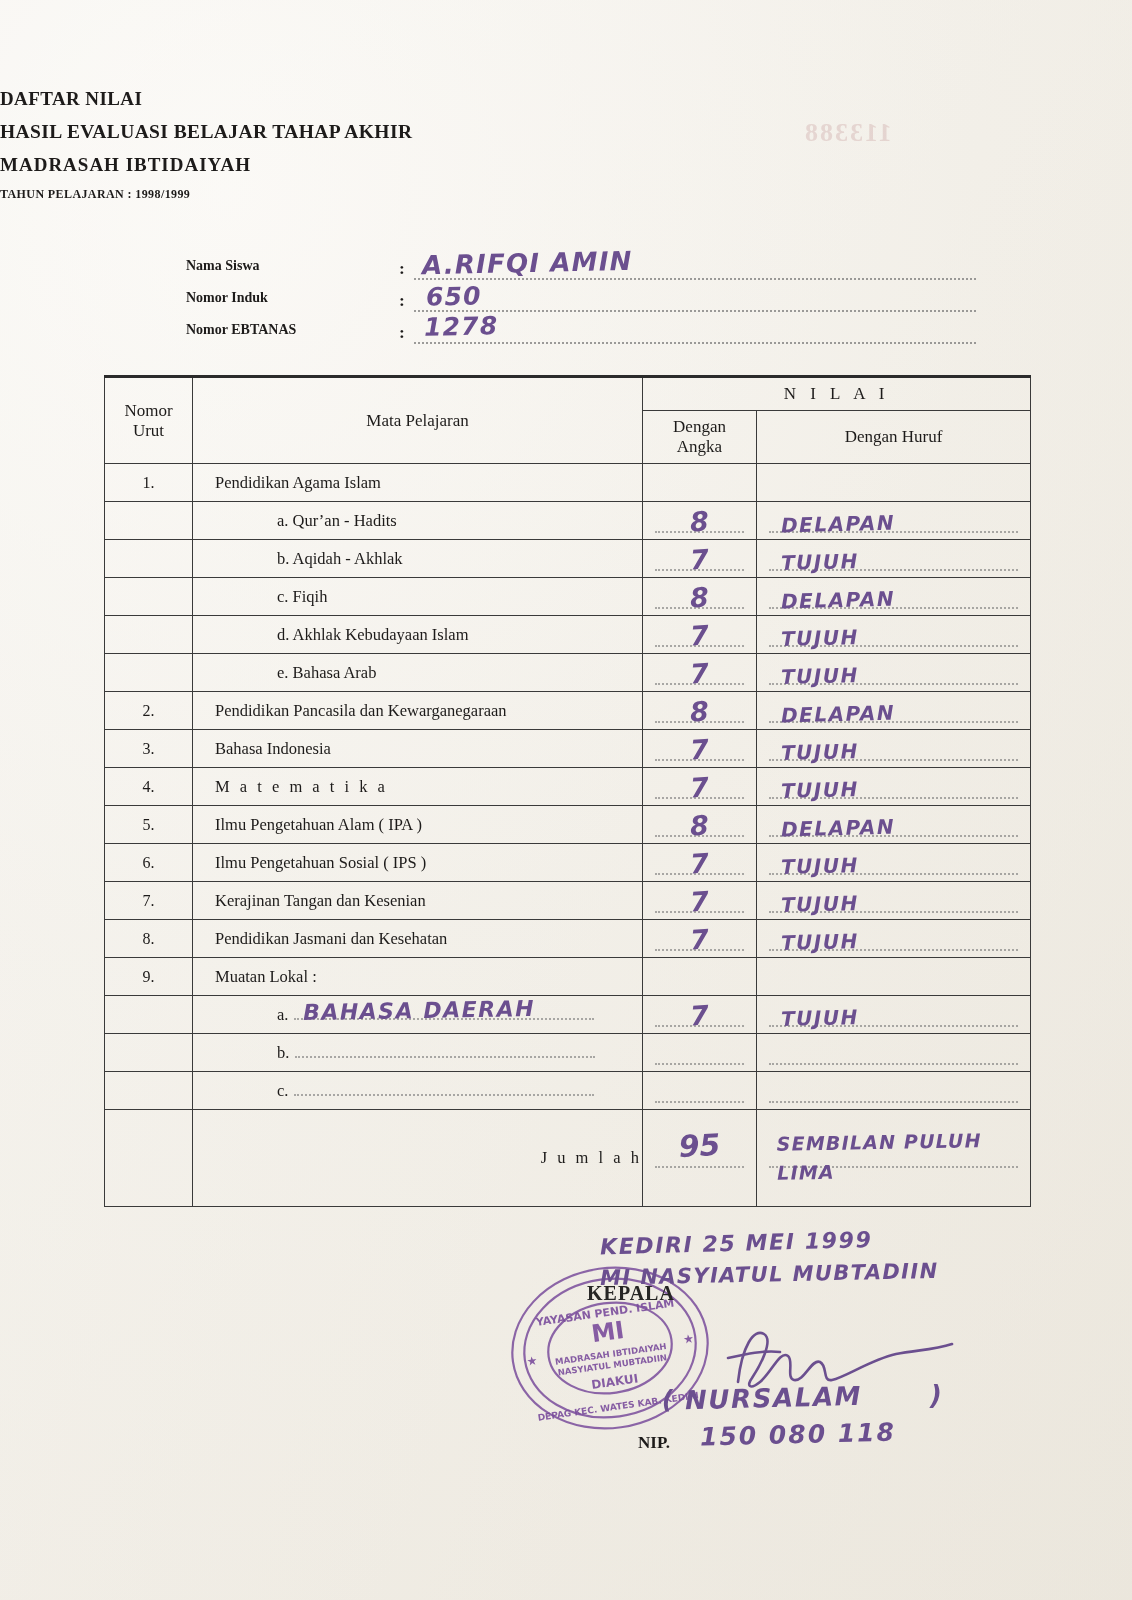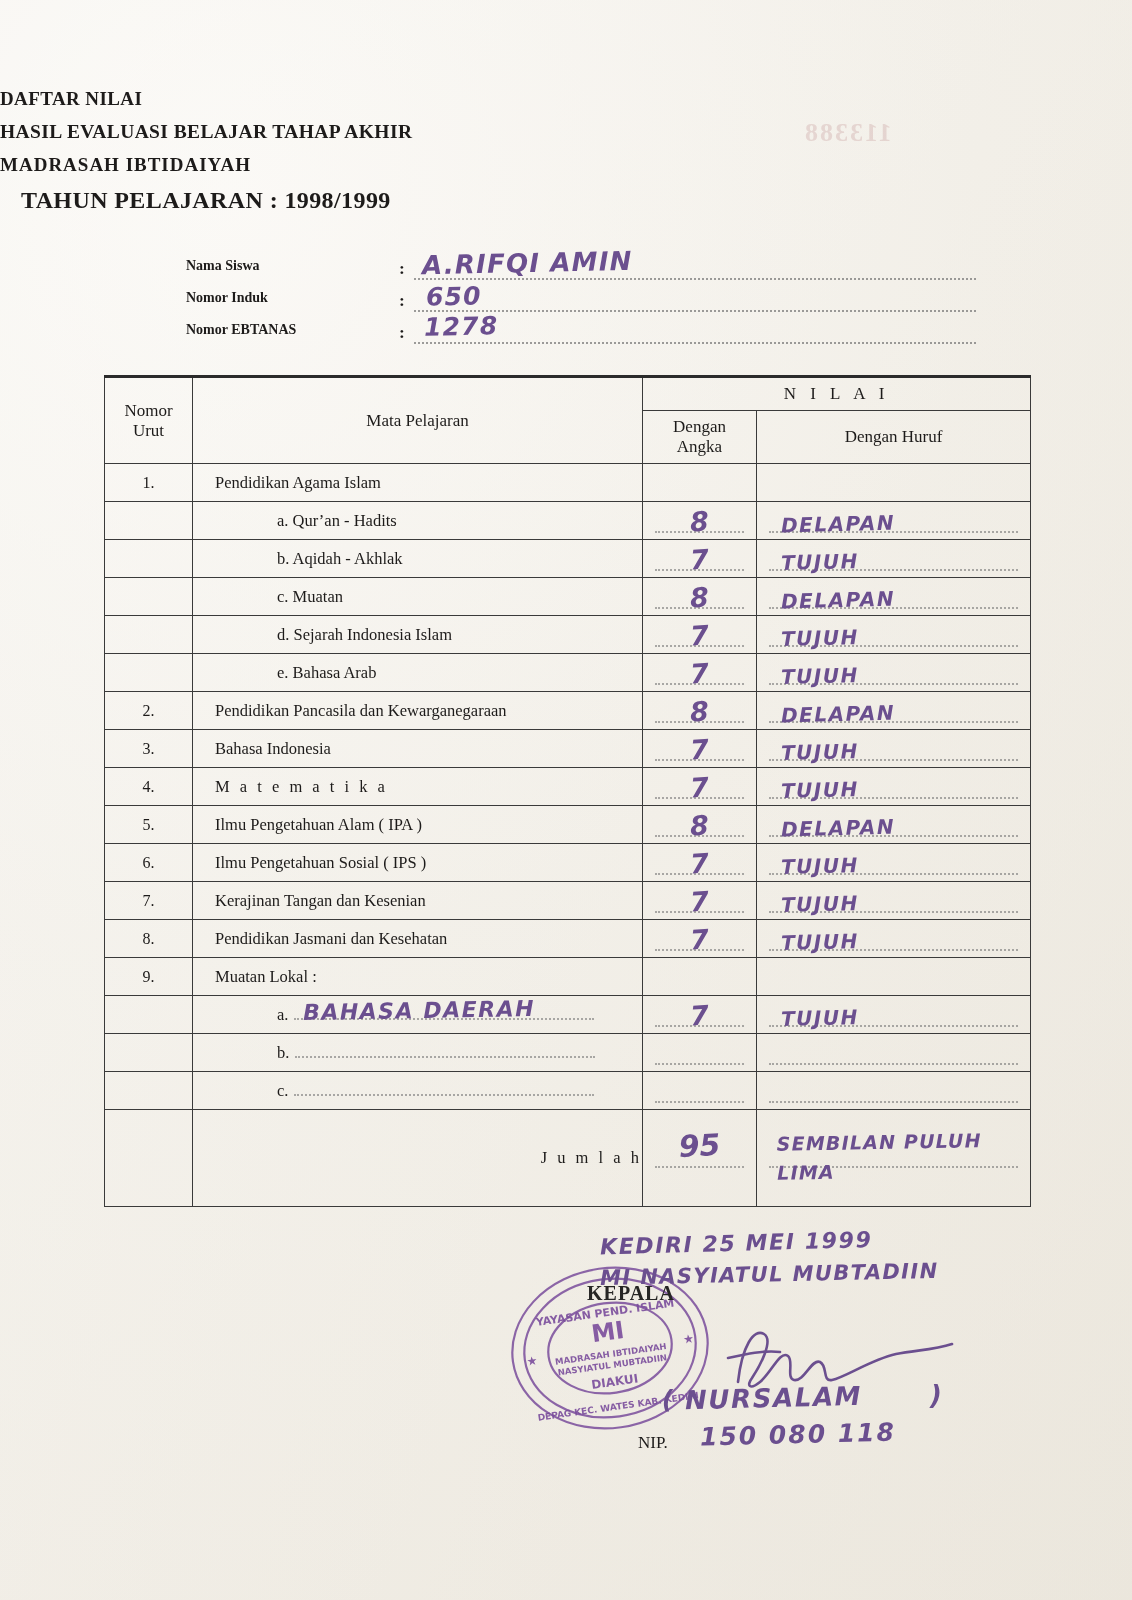--- a/index.html
+++ b/index.html
@@ -40,21 +40,21 @@
     text-align:left;
   }
   .doc-header div{
     font-weight:bold;
     font-size:19px;
     letter-spacing:.4px;
     margin-bottom:11px;
   }
   .doc-header .l2{font-size:19.5px;}
   .doc-header .l3{letter-spacing:1px;}
-  .doc-header .l4{font-size:24px;margin-left:21px;}
+  .doc-header .l4{font-size:12px;}
 
   
   .ident{
     position:absolute;left:186px;top:256px;width:790px;
   }
   .ident-row{
     position:relative;height:32px;
   }
   .ident-label{
     position:absolute;left:0;top:2px;
@@ -212,21 +212,21 @@
     font-size:26px;color:#6b4f8f;
     font-family:"DejaVu Sans", sans-serif;
     font-style:italic;font-weight:bold;letter-spacing:1.6px;
     transform:rotate(-1.5deg);
     white-space:nowrap;
   }
   .sign-paren-l{position:absolute;left:62px;top:158px;font-size:24px;color:#6b4f8f;}
   .sign-paren-r{position:absolute;left:330px;top:152px;font-size:26px;color:#6b4f8f;}
   .nip-label{
     position:absolute;left:38px;top:205px;
-    font-size:17px;font-weight:normal;font-family:"Liberation Serif",serif;
+    font-size:17px;font-weight:bold;font-family:"Liberation Serif",serif;
   }
   .nip-value{
     position:absolute;left:100px;top:192px;
     font-size:25px;color:#6b4f8f;
     font-family:"DejaVu Sans", sans-serif;
     font-style:italic;font-weight:bold;letter-spacing:2px;
     transform:rotate(-1.5deg);
   }
   
   .stamp{
@@ -324,34 +324,34 @@
             <span class="hw-ang">7</span>
           </td>
         <td class="val-hur">
             <span class="dotline"></span>
             <span class="hw-hur">TUJUH</span>
           </td>
       </tr>
 
       <tr class="rows">
         <td class="no"></td>
-        <td class="sub"><span class="indent">c. Muatan</span></td>
+        <td class="sub"><span class="indent">c. Fiqih</span></td>
         <td class="val-ang">
             <span class="dotline"></span>
             <span class="hw-ang">8</span>
           </td>
         <td class="val-hur">
             <span class="dotline"></span>
             <span class="hw-hur">DELAPAN</span>
           </td>
       </tr>
 
       <tr class="rows">
         <td class="no"></td>
-        <td class="sub"><span class="indent">d. Sejarah Indonesia Islam</span></td>
+        <td class="sub"><span class="indent">d. Akhlak Kebudayaan Islam</span></td>
         <td class="val-ang">
             <span class="dotline"></span>
             <span class="hw-ang">7</span>
           </td>
         <td class="val-hur">
             <span class="dotline"></span>
             <span class="hw-hur">TUJUH</span>
           </td>
       </tr>
 

